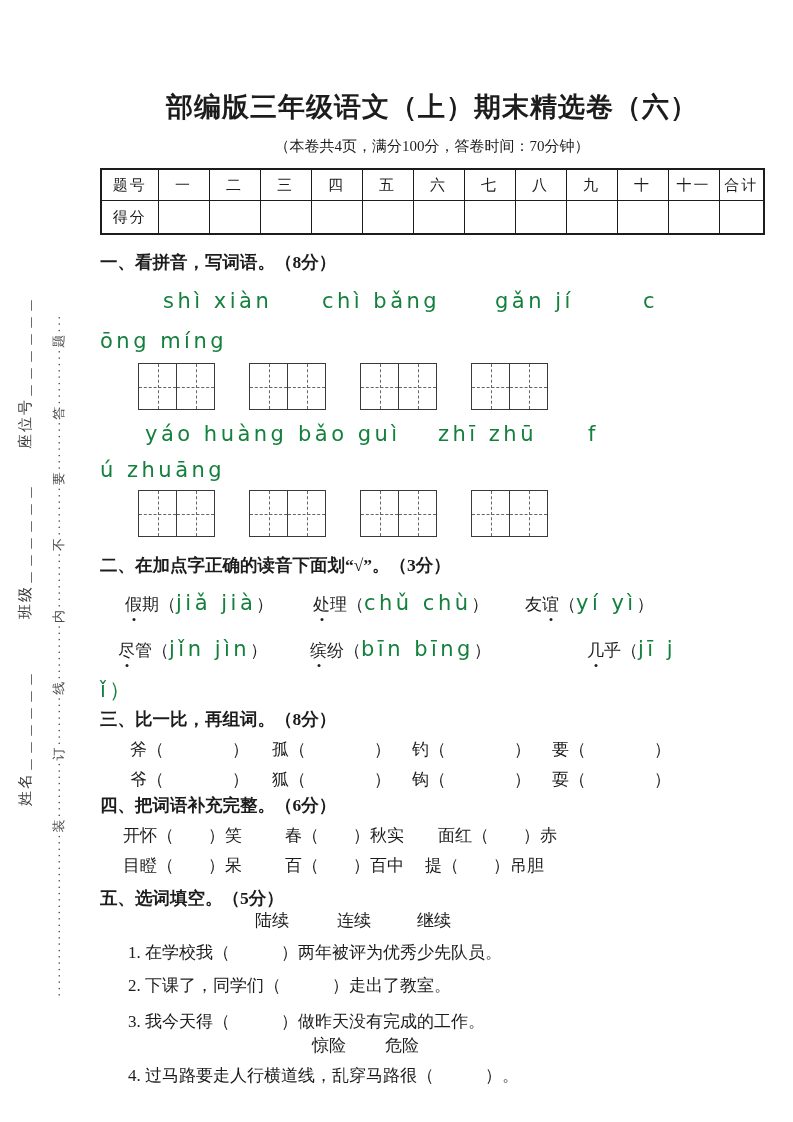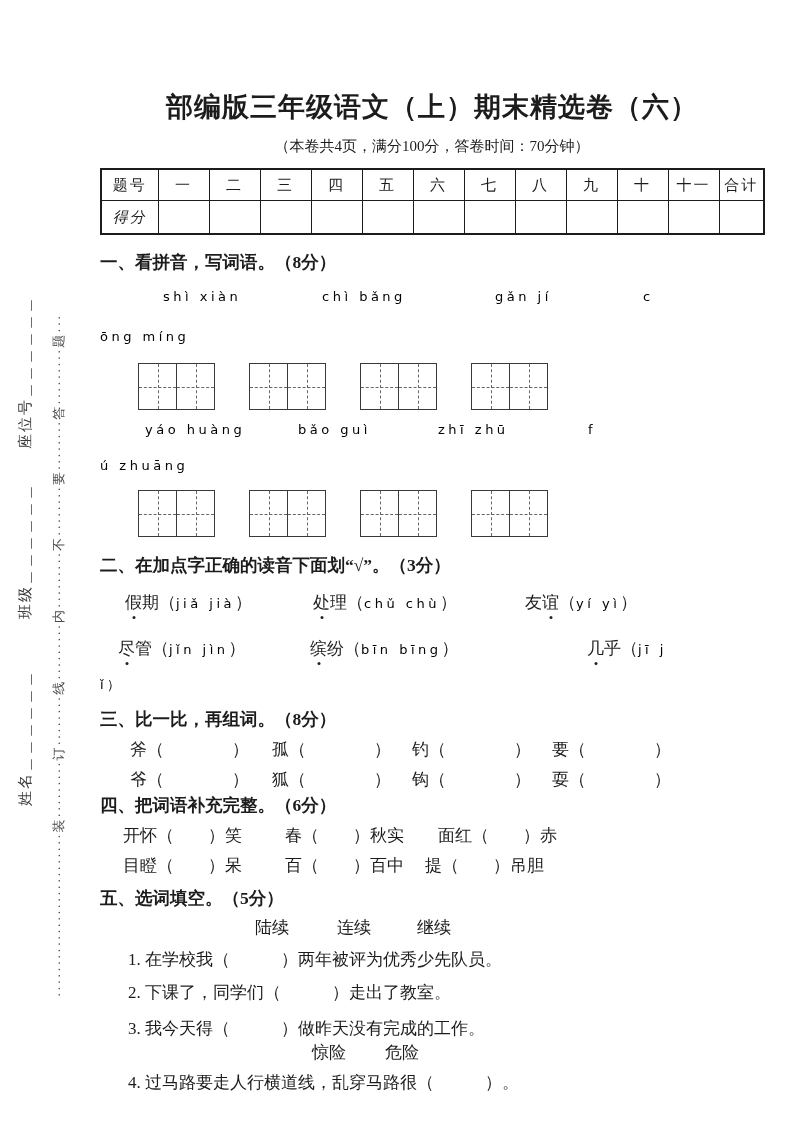--- a/index.html
+++ b/index.html
@@ -9,29 +9,29 @@
     overflow:hidden;
   }
   .content { position:absolute; left:100px; top:0; width:664px; }
 
   .title { text-align:center; font-size:27px; font-weight:bold; letter-spacing:1px; margin-top:90px; line-height:34px; }
   .subtitle { text-align:center; font-size:15px; margin-top:12px; line-height:20px; }
 
   table.score { border-collapse:collapse; table-layout:fixed; width:663px; margin-top:12px; border:2px solid #1c1c1c; }
   table.score td { border:1px solid #1c1c1c; text-align:center; font-size:15px; padding:0; letter-spacing:2px; }
   tr.score-head td { height:30px; }
-  tr.score-vals td { height:32px;font-style:italic; }
+  tr.score-vals td { height:32px; }
 
   .sec-heading { font-weight:bold; font-size:17.5px; line-height:22px; }
 
   .posrow { position:relative; white-space:nowrap; }
   .posrow > span.item { position:absolute; top:0; white-space:nowrap; }
 
   .zh { font-size:17px; }
-  .py { font-family:"DejaVu Sans","Liberation Sans",sans-serif; font-size:13px; letter-spacing:3.5px; color:#000000; }
+  .py { font-family:"DejaVu Sans","Liberation Sans",sans-serif; font-size:21px; letter-spacing:3.5px; color:#15803d; }
 
   .dot-char { position:relative; display:inline-block; }
   .dot-char::after { content:""; position:absolute; left:50%; bottom:-5px; width:3px; height:3px; border-radius:50%; background:#222; transform:translateX(-50%); }
 
   .grid-row { display:flex; gap:34px; }
   .grid-group { display:flex; border:1.5px solid #3a3a3a; background:#fff; }
   .grid-cell { width:37px; height:45px; position:relative; }
   .grid-cell + .grid-cell { border-left:1.5px solid #3a3a3a; }
   .grid-cell::before { content:""; position:absolute; left:50%; top:0; bottom:0; border-left:1px dashed #666; }
   .grid-cell::after  { content:""; position:absolute; top:50%; left:0; right:0; border-top:1px dashed #666; }
@@ -199,21 +199,21 @@
     <span class="item" style="left:338px">面红（　　）赤</span>
   </div>
   <div class="posrow zh" style="margin-top:6px;height:24px">
     <span class="item" style="left:23px">目瞪（　　）呆</span>
     <span class="item" style="left:185px">百（　　）百中</span>
     <span class="item" style="left:325px">提（　　）吊胆</span>
   </div>
 
   <div class="sec-heading" style="margin-top:9px">五、选词填空。（5分）</div>
 
-  <div class="posrow zh" style="margin-top:7px;height:24px">
+  <div class="posrow zh" style="height:24px">
     <span class="item" style="left:155px">陆续</span>
     <span class="item" style="left:237px">连续</span>
     <span class="item" style="left:317px">继续</span>
   </div>
 
   <div class="posrow zh" style="margin-top:8px;height:24px">
     <span class="item" style="left:28px">1. 在学校我（　　　）两年被评为优秀少先队员。</span>
   </div>
   <div class="posrow zh" style="margin-top:9px;height:24px">
     <span class="item" style="left:28px">2. 下课了，同学们（　　　）走出了教室。</span>

